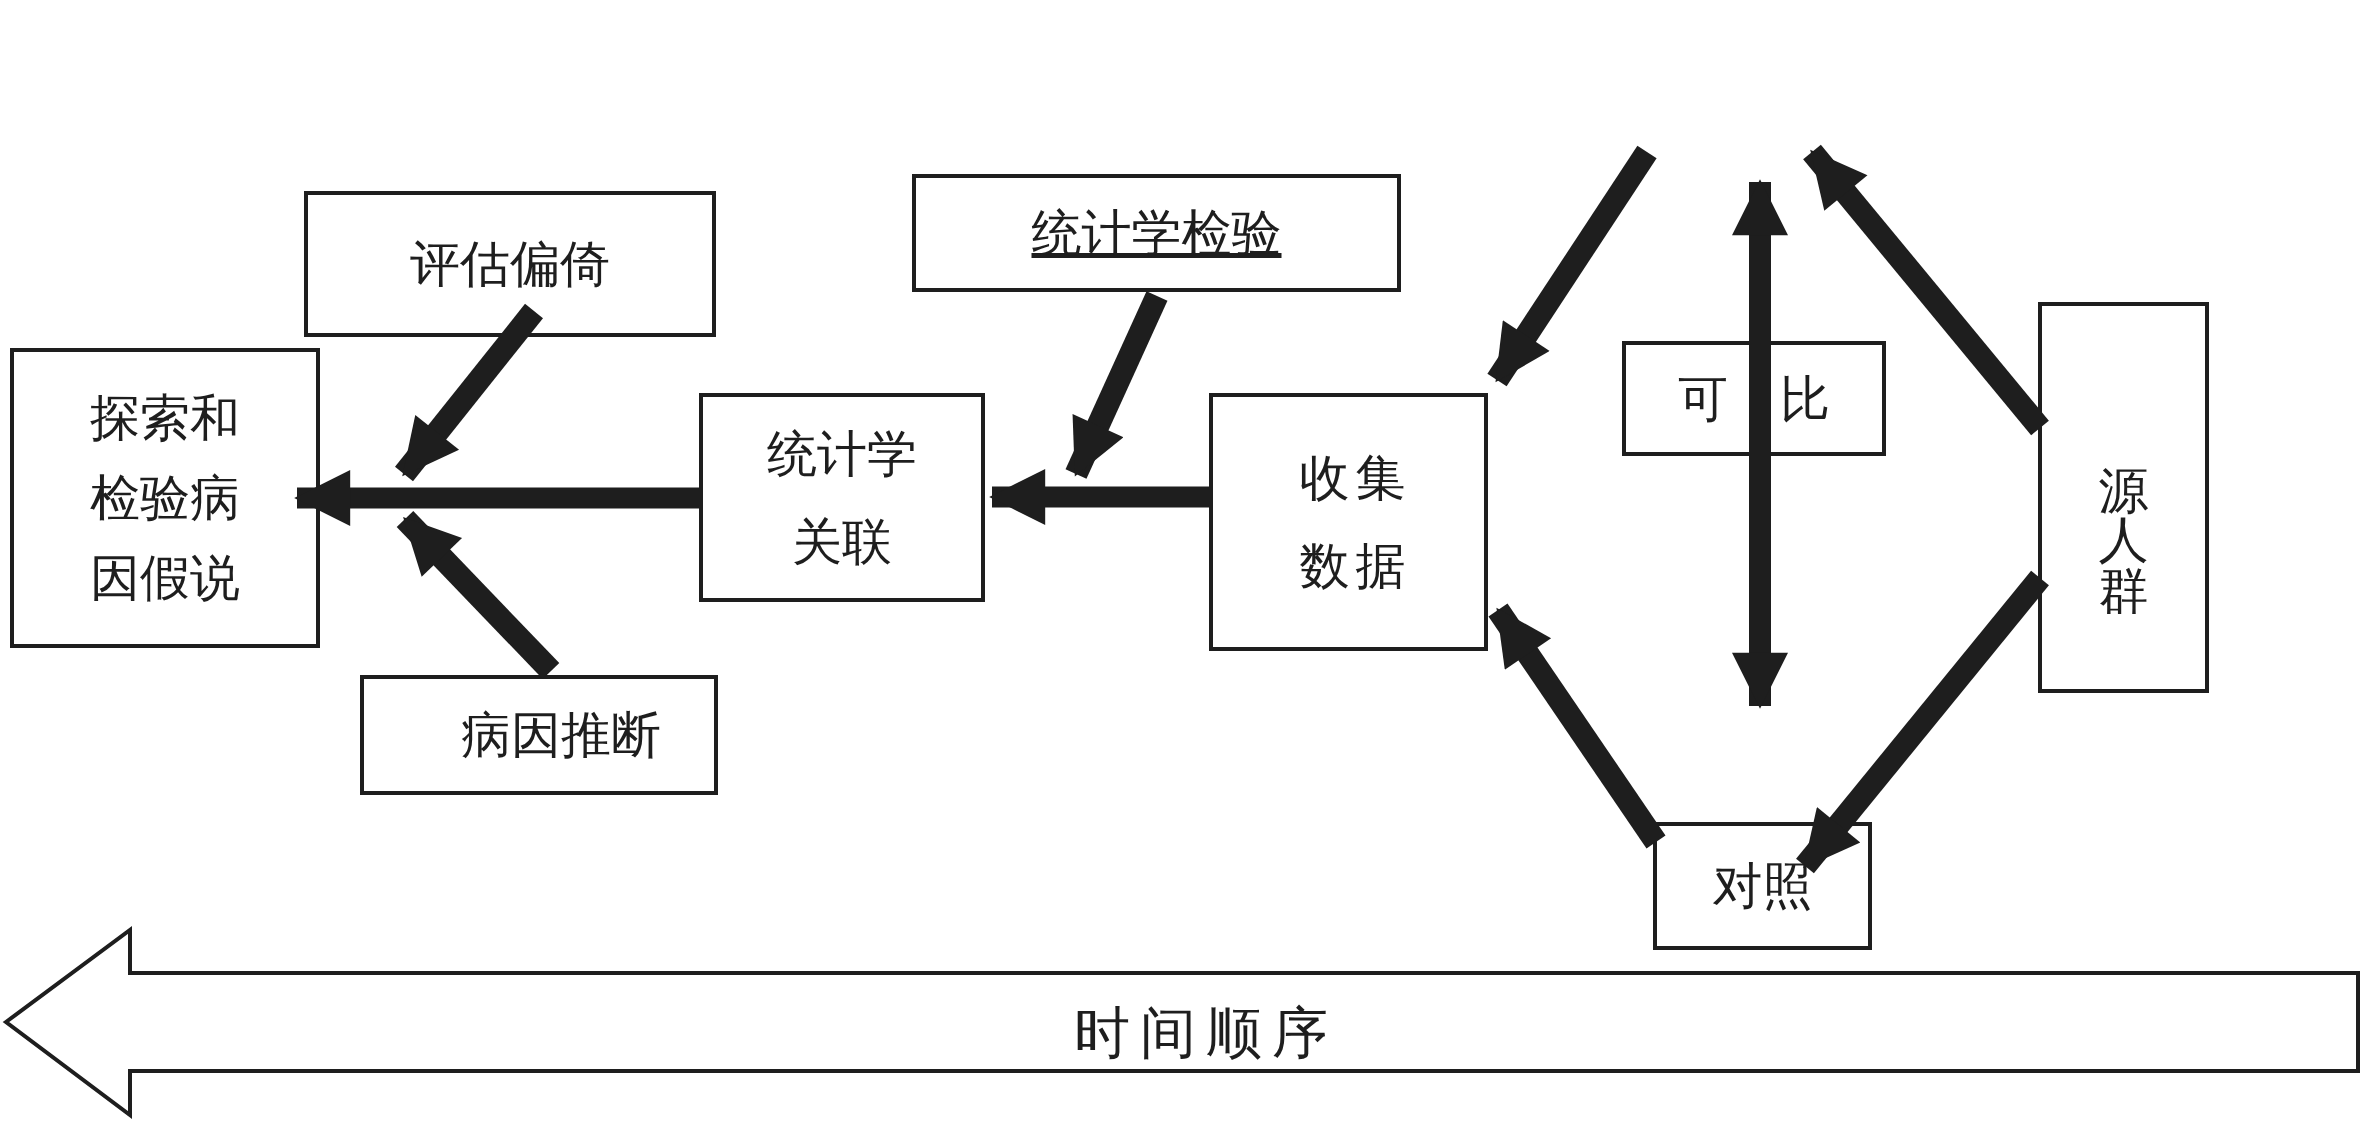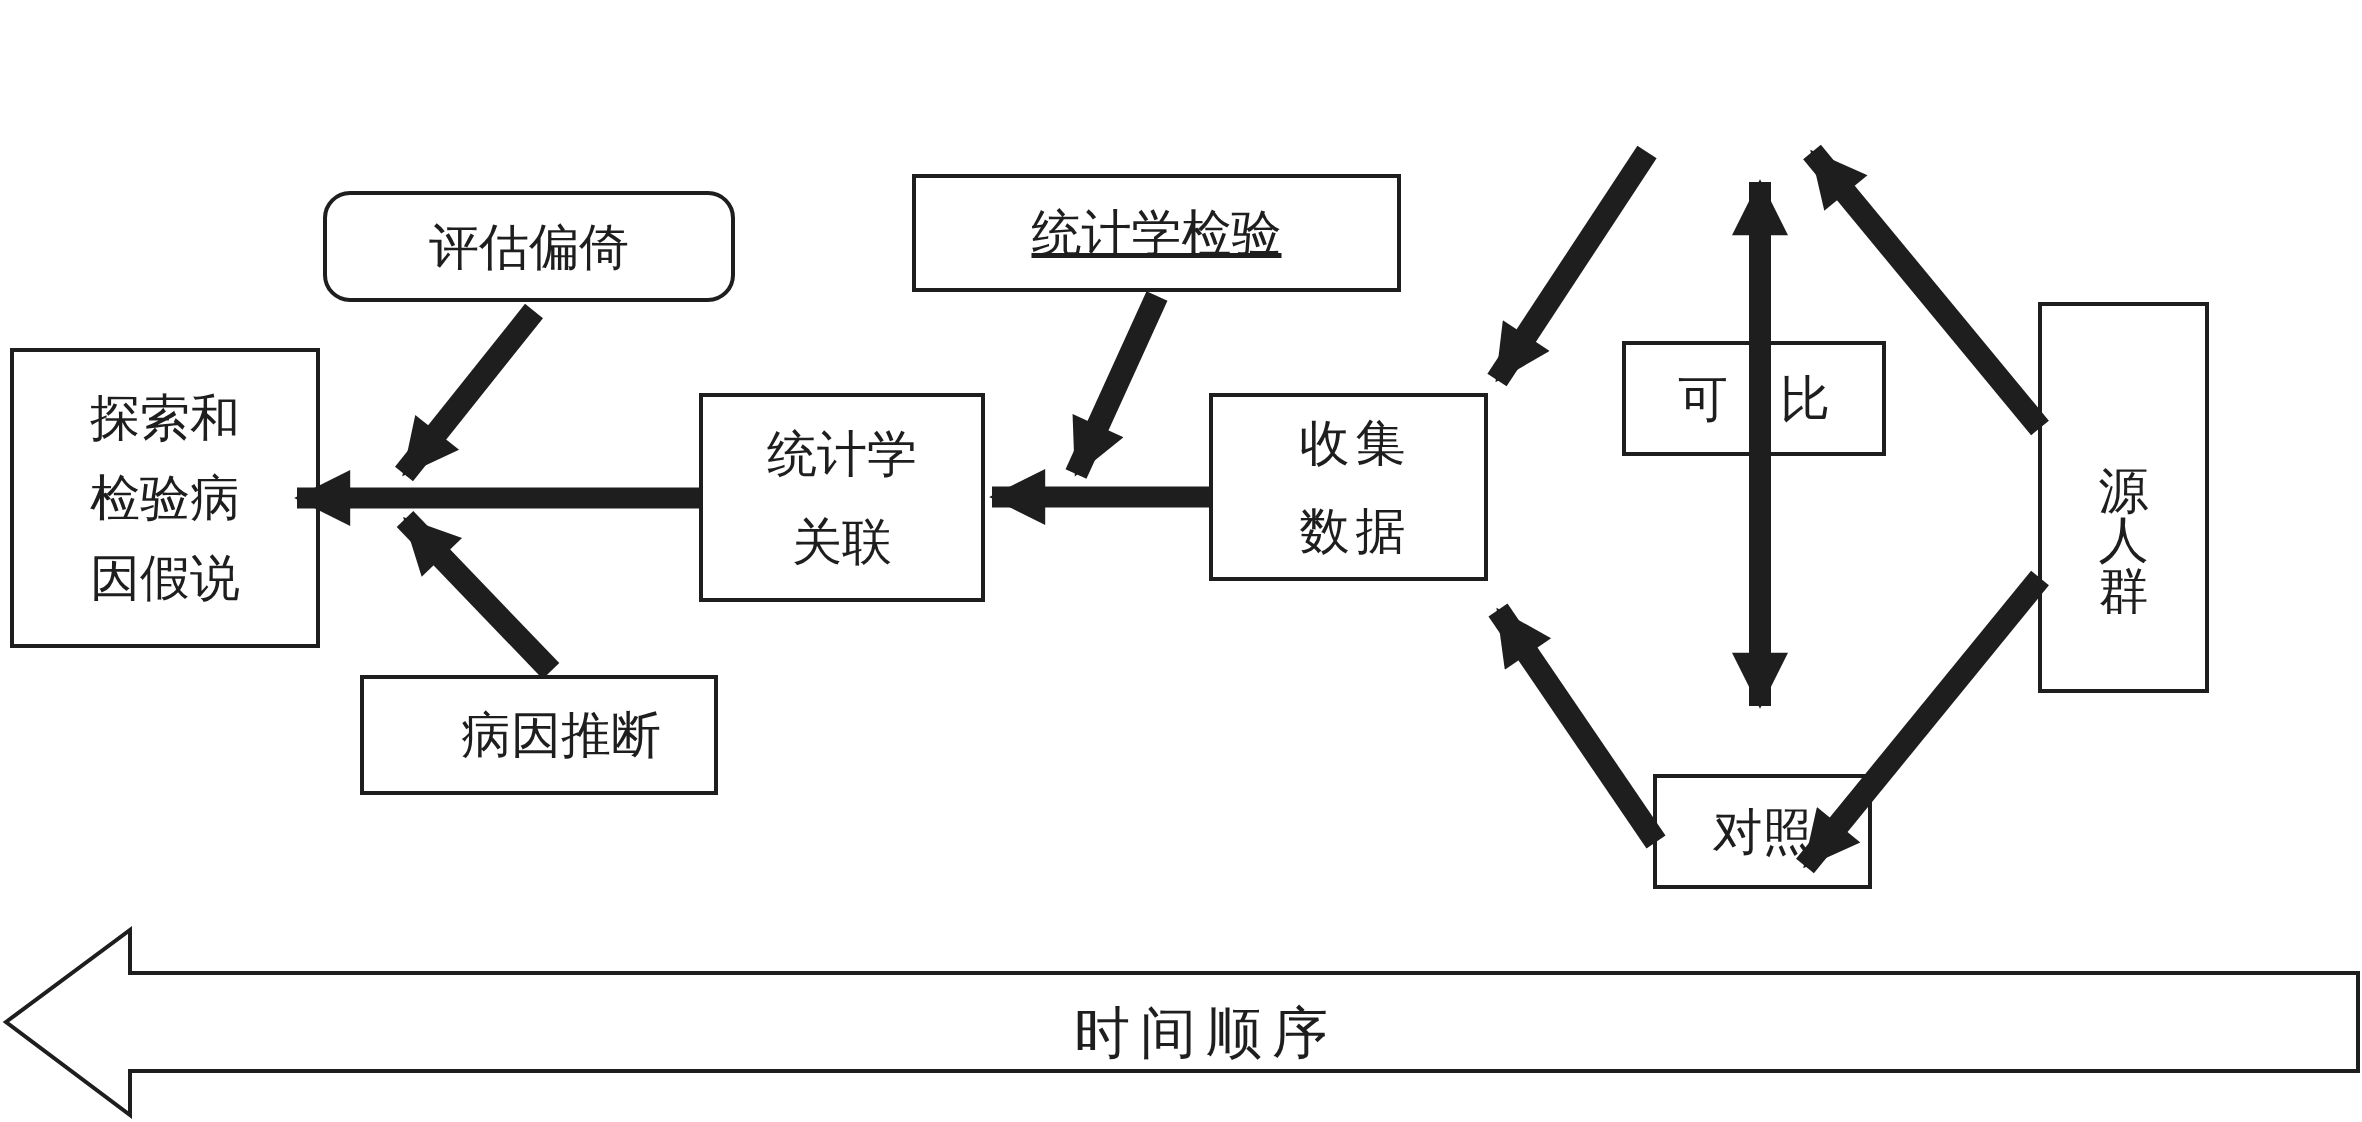--- a/index.html
+++ b/index.html
@@ -20,28 +20,28 @@
     align-items:center;
     justify-content:center;
     text-align:center;
     font-size:50px;
     line-height:78px;
     white-space:pre-line;
     z-index:1;
   }
   .box span{white-space:pre-line;}
   #box-explore{left:10px;top:348px;width:310px;height:300px;line-height:80px;}
-  #box-assess-bias{left:323px;top:191px;width:412px;height:111px;border-radius:27px;}
+  #box-assess-bias{left:304px;top:191px;width:412px;height:146px;}
   #box-causal-inference{left:360px;top:675px;width:358px;height:120px;padding-left:44px;}
   #box-stat-association{left:699px;top:393px;width:286px;height:209px;line-height:88px;}
   #box-stat-test{left:912px;top:174px;width:489px;height:118px;text-decoration:underline;}
-  #box-collect-data{left:1209px;top:393px;width:279px;height:188px;line-height:88px;letter-spacing:6px;padding-left:14px;}
+  #box-collect-data{left:1209px;top:393px;width:279px;height:258px;line-height:88px;letter-spacing:6px;padding-left:14px;}
   #box-cases{left:1653px;top:2px;width:219px;height:115px;}
   #box-comparable{left:1622px;top:341px;width:264px;height:115px;gap:52px;}
-  #box-controls{left:1653px;top:774px;width:219px;height:115px;}
+  #box-controls{left:1653px;top:822px;width:219px;height:128px;}
   #box-source-population{
     left:2038px;top:302px;width:171px;height:391px;
     writing-mode:vertical-rl;
     letter-spacing:50px;
     line-height:171px;
     padding-top:8px;
   }
   #arrow-layer{
     position:absolute;left:0;top:0;width:2362px;height:1122px;
     z-index:2;pointer-events:none;

